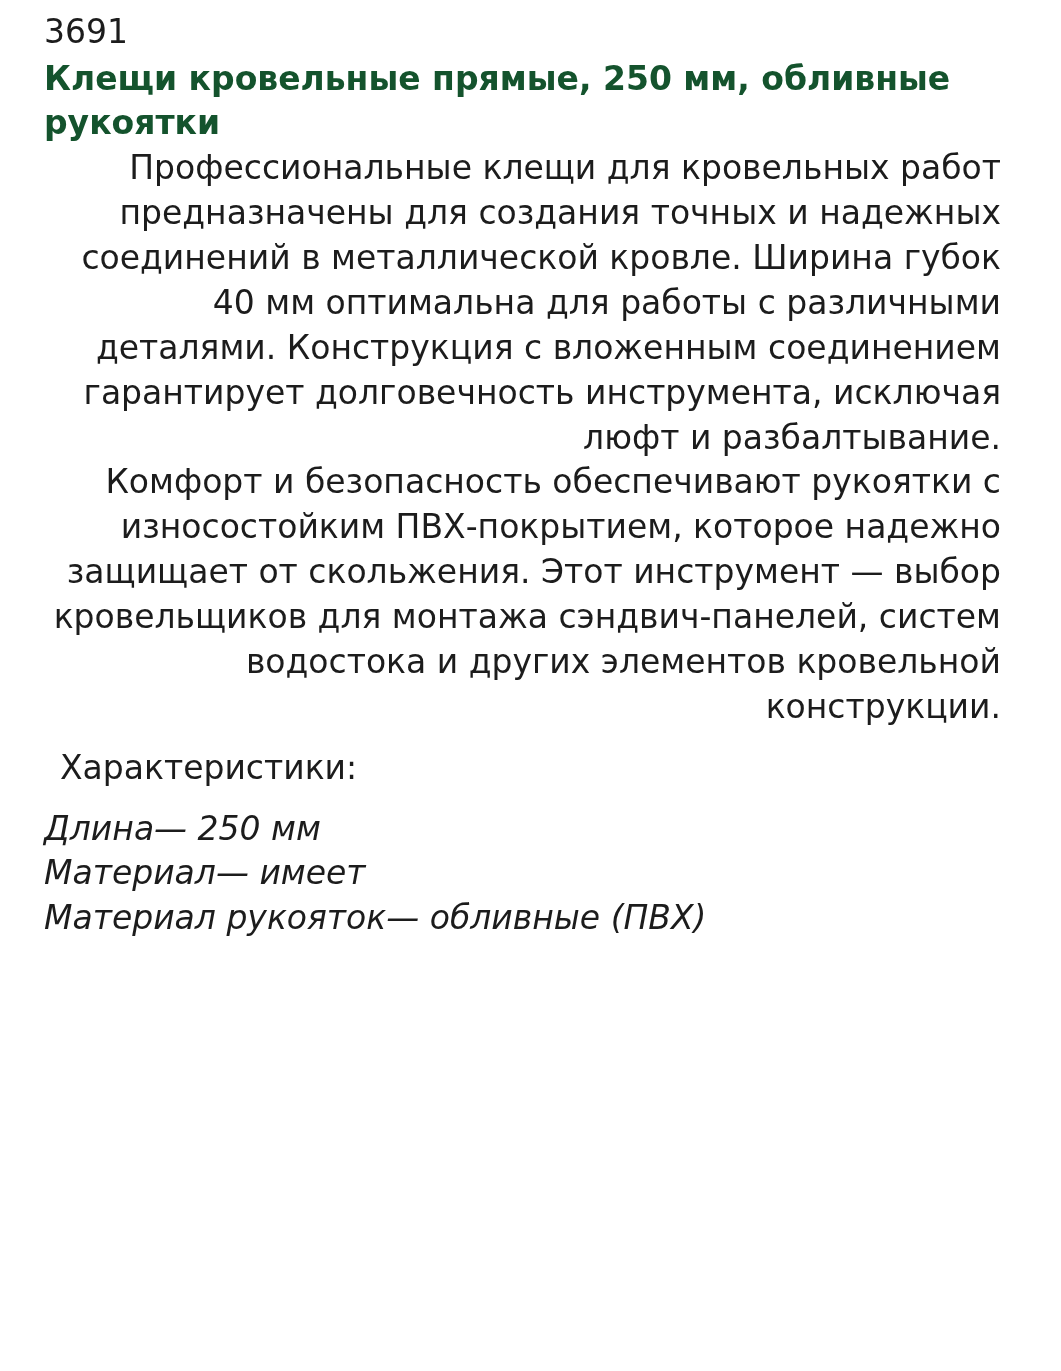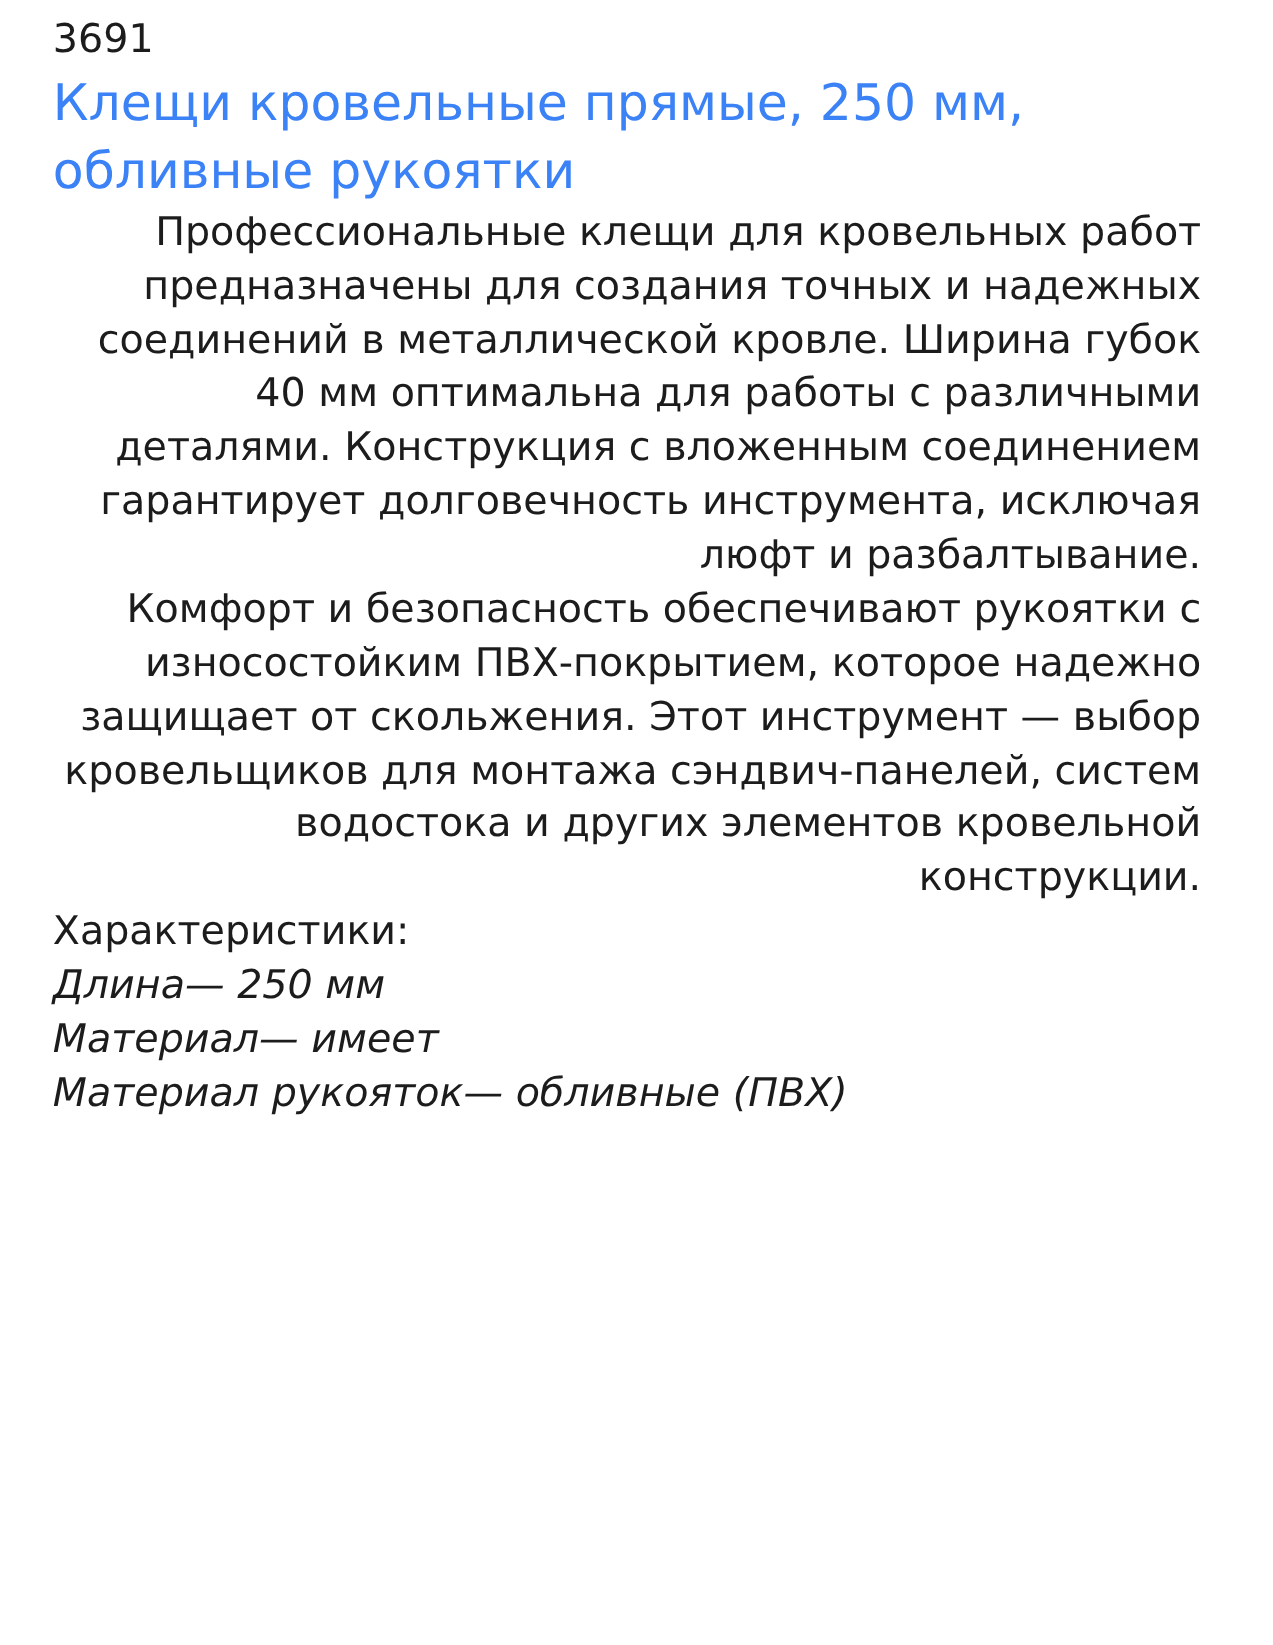--- a/index.html
+++ b/index.html
@@ -22,40 +22,40 @@
     overflow: hidden;
   }
   .product-code {
     font-size: 33px;
     line-height: 1.35;
     font-weight: 400;
     color: #1c1c1c;
     margin: 0 0 2px 0;
   }
   .product-title {
-    font-size: 42px;
+    font-size: 33px;
     line-height: 1.36;
-    font-weight: 400;
-    color: #3b82f6;
+    font-weight: 700;
+    color: #14532d;
     margin: 0;
   }
   .para {
     font-size: 33px;
     line-height: 1.36;
     font-weight: 400;
     color: #1c1c1c;
     margin: 0;
     text-align: right;
   }
   .spec-heading {
     font-size: 33px;
     line-height: 1.36;
     font-weight: 400;
     color: #1c1c1c;
-    margin: 0;
+    margin: 16px;
   }
   .spec-line {
     font-size: 33px;
     line-height: 1.36;
     font-weight: 400;
     color: #1c1c1c;
     margin: 0;
     font-style: italic;
   }
   .spec-list {

